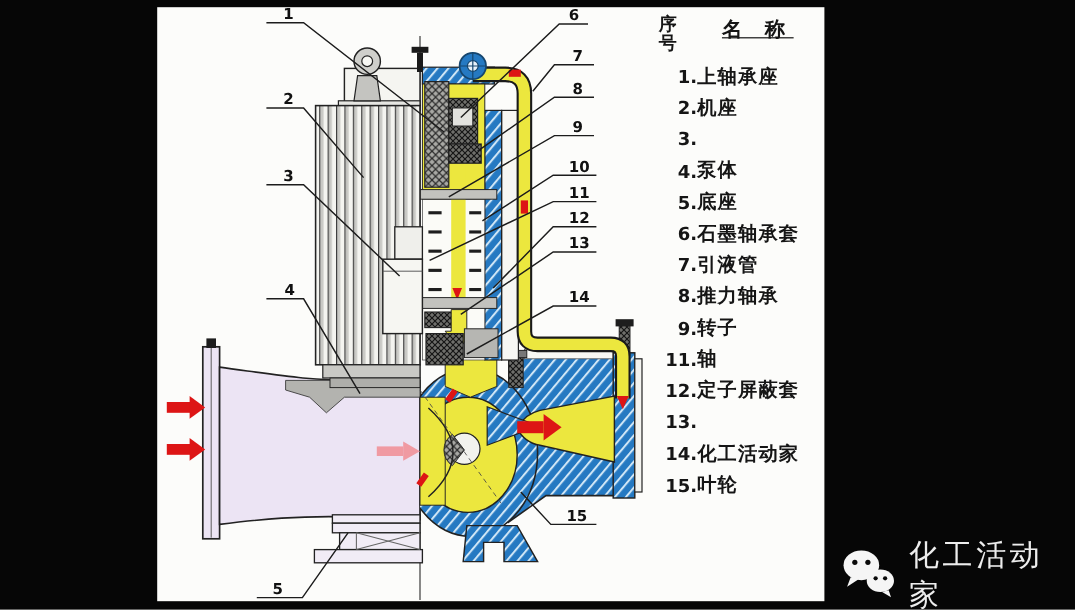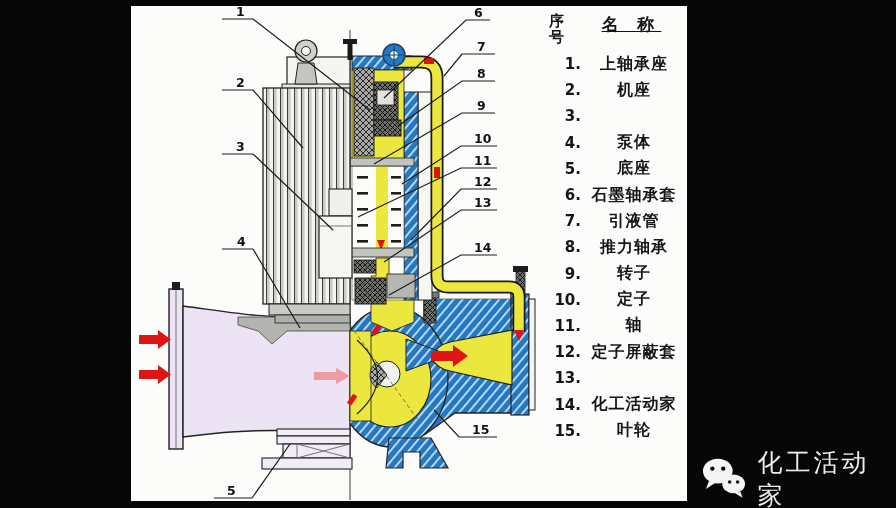--- a/index.html
+++ b/index.html
@@ -31,21 +31,21 @@
     text-decoration:underline;
   }
   .legend-row{
     display:flex;align-items:center;height:26.2px;font-weight:bold;
   }
   .legend-row .no{
     width:36px;text-align:right;font-size:15px;
     font-family:"DejaVu Sans", sans-serif;font-weight:bold;
   }
   .legend-row .name{
-    flex:1;text-align:center;font-size:16px;letter-spacing:1px;
+    flex:1;font-size:16px;letter-spacing:1px;
   }
   
   .watermark{
     position:absolute;left:700px;top:446px;display:flex;align-items:center;gap:10px;
   }
   .watermark .wm-text{
     color:#ededed;font-size:25px;letter-spacing:3px;font-weight:500;
   }
   .num{
     font-family:"DejaVu Sans", sans-serif;font-size:12.5px;font-weight:bold;fill:#111;
@@ -284,24 +284,20 @@
       </div>
     <div class="legend-row">
         <span class="no">8.</span>
         <span class="name">推力轴承</span>
       </div>
     <div class="legend-row">
         <span class="no">9.</span>
         <span class="name">转子</span>
       </div>
     <div class="legend-row">
-        <span class="no">10.</span>
-        <span class="name">定子</span>
-      </div>
-    <div class="legend-row">
         <span class="no">11.</span>
         <span class="name">轴</span>
       </div>
     <div class="legend-row">
         <span class="no">12.</span>
         <span class="name">定子屏蔽套</span>
       </div>
     <div class="legend-row">
         <span class="no">13.</span>
       </div>

